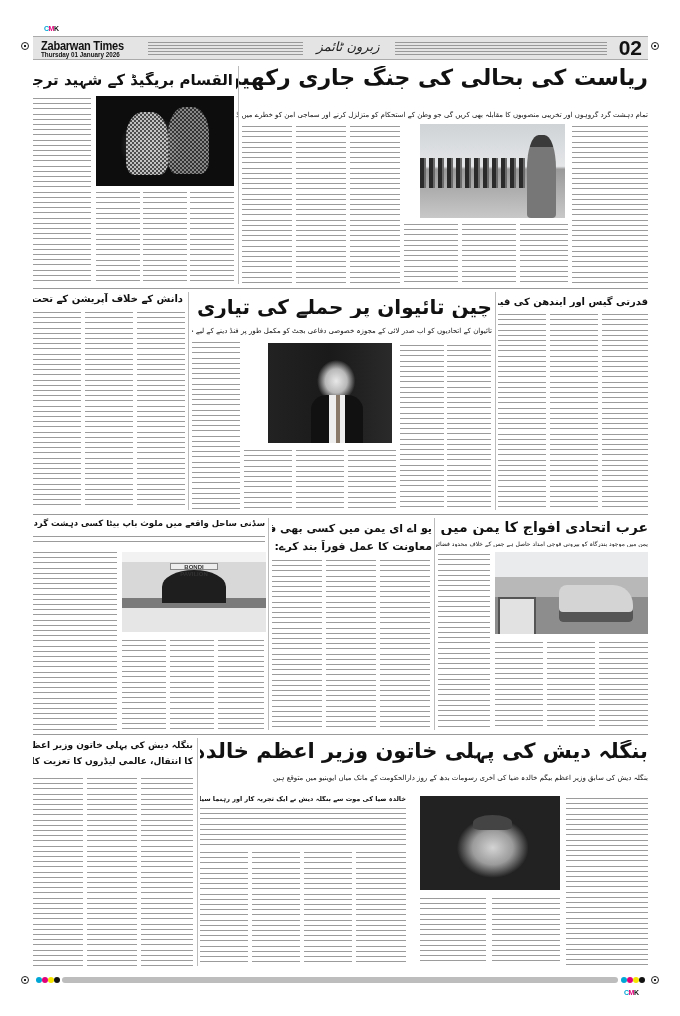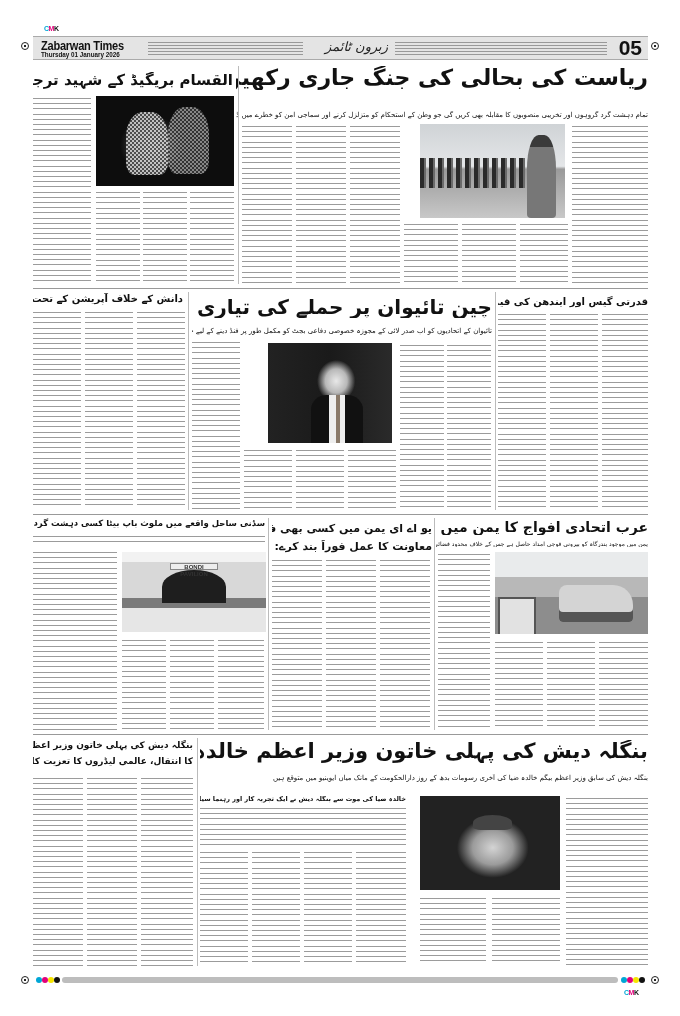--- a/index.html
+++ b/index.html
@@ -11,21 +11,21 @@
   .cmyk-label .c { color: #00a6d6; }
   .cmyk-label .m { color: #e2007a; }
   .cmyk-label .k { color: #111; }
   .reg-mark { width: 8px; height: 8px; border: 1px solid #222; border-radius: 50%; background: radial-gradient(circle, #222 30%, #fff 35%); }
 
   
   .masthead { left: 33px; top: 36px; width: 615px; height: 24px; background: #e4e4e4; border-top: 1px solid #aaa; border-bottom: 1px solid #aaa; }
   .mast-title { left: 8px; top: 1px; font-family: "Liberation Sans", sans-serif; font-weight: bold; font-size: 13px; letter-spacing: -0.3px; color: #111; transform: scaleX(0.85); transform-origin: left; }
   .mast-date { left: 8px; top: 14px; font-family: "Liberation Sans", sans-serif; font-weight: bold; font-size: 7px; color: #111; transform: scaleX(0.9); transform-origin: left; }
   .mast-lines { height: 14px; top: 5px; background: repeating-linear-gradient(#999 0 1px, transparent 1px 3px); }
-  .mast-urdu { left: 275px; top: 2px; width: 80px; text-align: right; font-size: 13px; font-style: italic; direction: rtl; color: #222; }
+  .mast-urdu { left: 275px; top: 2px; width: 80px; text-align: center; font-size: 13px; font-style: italic; direction: rtl; color: #222; }
   .mast-page { right: 6px; top: -1px; font-family: "Liberation Sans", sans-serif; font-weight: bold; font-size: 21px; color: #111; }
 
   
   .ur { direction: rtl; text-align: right; font-family: "DejaVu Sans", sans-serif; color: #111; white-space: nowrap; overflow: hidden; }
   .hl-big { font-size: 22px; font-weight: bold; line-height: 1.1; letter-spacing: -0.5px; }
   .hl-med { font-size: 15px; font-weight: bold; line-height: 1.1; }
   .hl-sm { font-size: 10px; font-weight: bold; line-height: 1.2; }
   .sub { font-size: 7px; line-height: 1.2; }
 
   
@@ -69,21 +69,21 @@
 </div>
 <div class="abs reg-mark" style="left:21px;top:42px;"></div>
 <div class="abs reg-mark" style="left:651px;top:42px;"></div>
 
 <div class="abs masthead">
   <div class="abs mast-title">Zabarwan Times</div>
   <div class="abs mast-date">Thursday 01 January 2026</div>
   <div class="abs mast-lines" style="left:115px;width:155px;"></div>
   <div class="abs mast-urdu">زبرون ٹائمز</div>
   <div class="abs mast-lines" style="left:362px;width:212px;"></div>
-  <div class="abs mast-page">05</div>
+  <div class="abs mast-page">02</div>
 </div>
 
 <div class="abs ur hl-big" style="left:236px;top:66px;width:412px;">ریاست کی بحالی کی جنگ جاری رکھیں گے: یمنی وزارت دفاع</div>
 <div class="abs ur sub" style="left:236px;top:111px;width:412px;">تمام دہشت گرد گروہوں اور تخریبی منصوبوں کا مقابلہ بھی کریں گی جو وطن کے استحکام کو متزلزل کرنے اور سماجی امن کو خطرے میں ڈالنے کی کوشش کر رہے ہیں</div>
 
 <div class="abs ur hl-med" style="left:33px;top:72px;width:200px;">القسام بریگیڈ کے شہید ترجمان ابوعبیدہ ہلاک</div>
 
 <div class="abs txtcol" style="left:33px;top:96px;width:58px;height:188px;"></div>
 <div class="abs photo photo-masked" style="left:96px;top:96px;width:138px;height:90px;"></div>
 <div class="abs txtcol" style="left:96px;top:190px;width:44px;height:94px;"></div>

